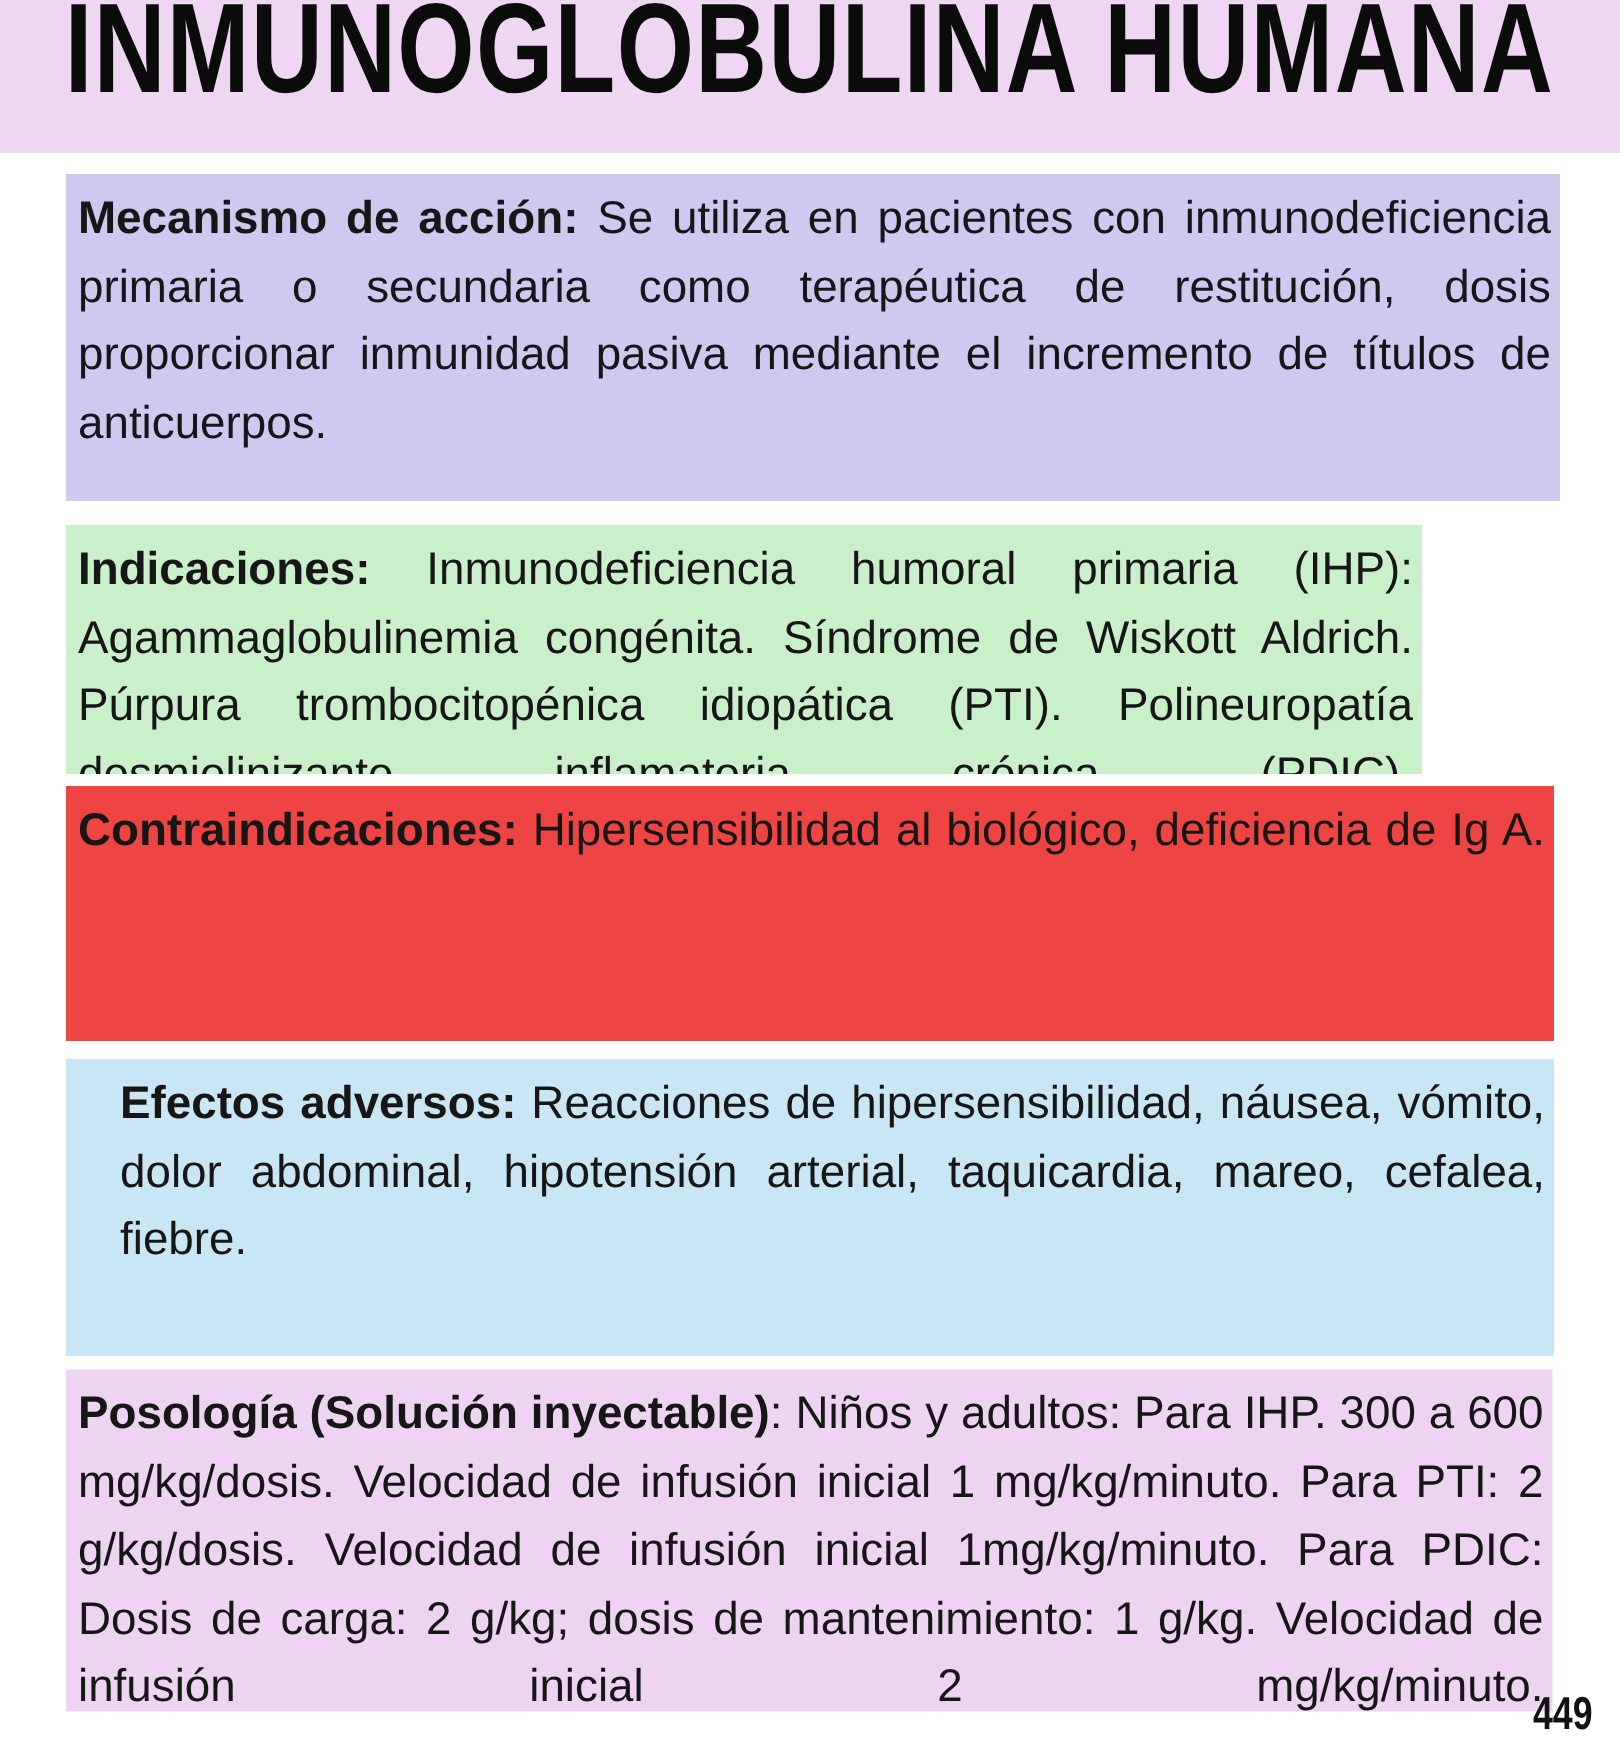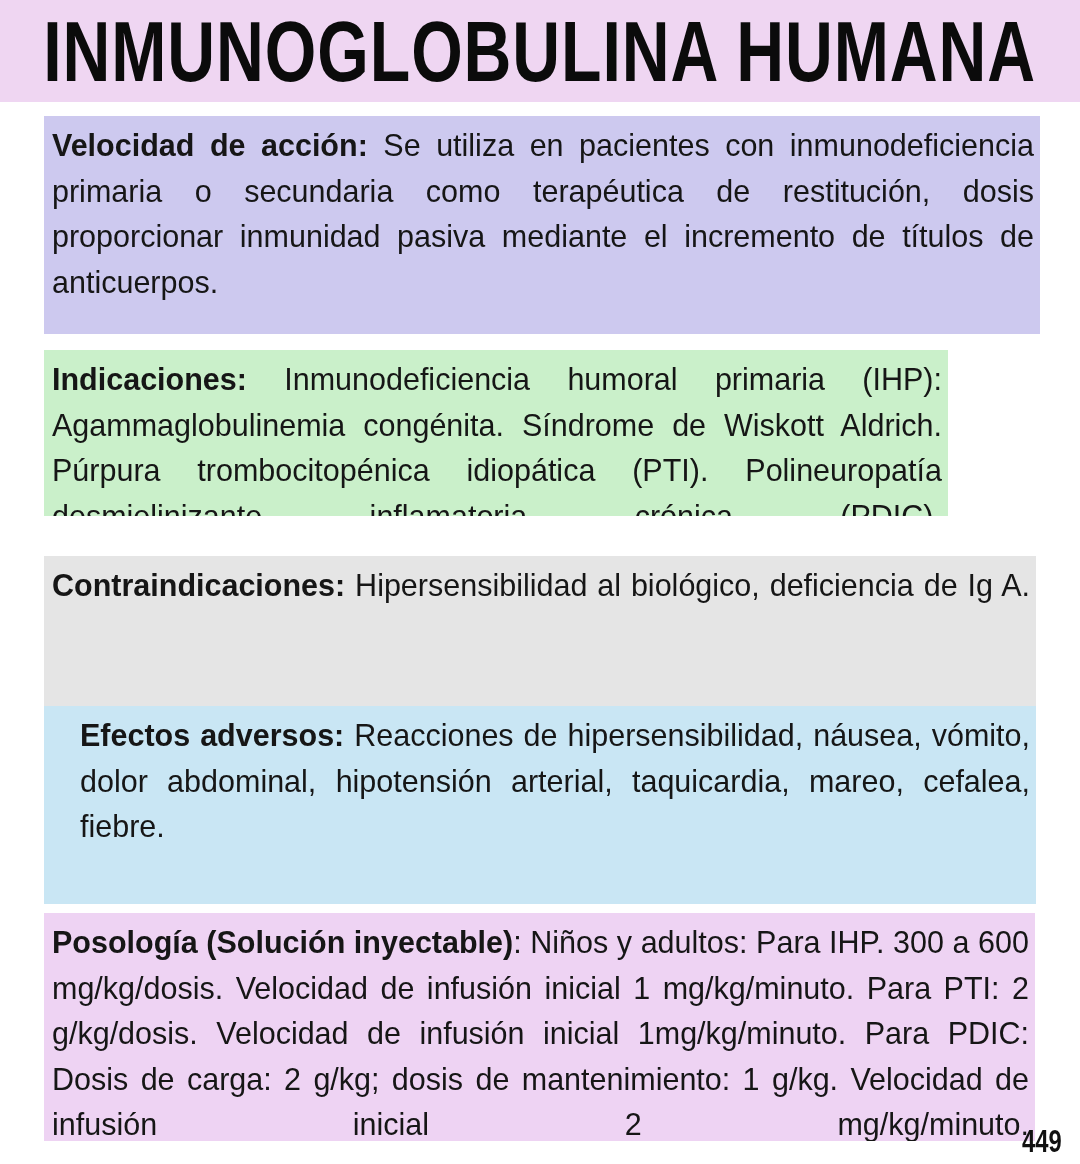--- a/index.html
+++ b/index.html
@@ -17,21 +17,20 @@
 
   
   .header-band {
     position: absolute;
     left: 0;
     top: 0;
     width: 1080px;
     height: 102px;
     background: #efd6f2;
     display: flex;
-    align-items: center;
     justify-content: center;
     overflow: hidden;
   }
   .header-title {
     font-family: "Liberation Sans Narrow", "Liberation Sans", sans-serif;
     font-weight: bold;
     font-size: 72px;
     line-height: 72px;
     letter-spacing: 1px;
     color: #0b0b0b;
@@ -109,31 +108,31 @@
 </style>
 </head>
 <body>
 
 <div class="header-band" style="background: rgb(239, 214, 242);">
   <div class="header-title">INMUNOGLOBULINA HUMANA</div>
 </div>
 
 <div class="block" id="block-mecanismo" style="background: rgb(205, 201, 239);">
   <div class="inner">
-    <p><span class="lbl">Velocidad de acción:</span><span> Se utiliza en pacientes con inmunodeficiencia primaria o secundaria como terapéutica de restitución, dosis proporcionar inmunidad pasiva mediante el incremento de títulos de anticuerpos.</span></p>
+    <p><span class="lbl">Mecanismo de acción:</span><span> Se utiliza en pacientes con inmunodeficiencia primaria o secundaria como terapéutica de restitución, dosis proporcionar inmunidad pasiva mediante el incremento de títulos de anticuerpos.</span></p>
   </div>
 </div>
 
 <div class="block" id="block-indicaciones" style="background: rgb(202, 240, 202);">
   <div class="inner">
     <p><span class="lbl">Indicaciones:</span><span> Inmunodeficiencia humoral primaria (IHP): Agammaglobulinemia congénita. Síndrome de Wiskott Aldrich. Púrpura trombocitopénica idiopática (PTI). Polineuropatía desmielinizante inflamatoria crónica (PDIC).</span></p>
   </div>
 </div>
 
-<div class="block" id="block-contraindicaciones" style="background: #e5e5e5; margin-top: 32px;">
+<div class="block" id="block-contraindicaciones" style="background: #ef4444;">
   <div class="inner">
     <p><span class="lbl">Contraindicaciones:</span><span> Hipersensibilidad al biológico, deficiencia de Ig A.</span></p>
   </div>
 </div>
 
 <div class="block" id="block-efectos" style="background: rgb(201, 230, 244); padding-left: 36px;">
   <div class="inner">
     <p><span class="lbl">Efectos adversos:</span><span> Reacciones de hipersensibilidad, náusea, vómito, dolor abdominal, hipotensión arterial, taquicardia, mareo, cefalea, fiebre.</span></p>
   </div>
 </div>

